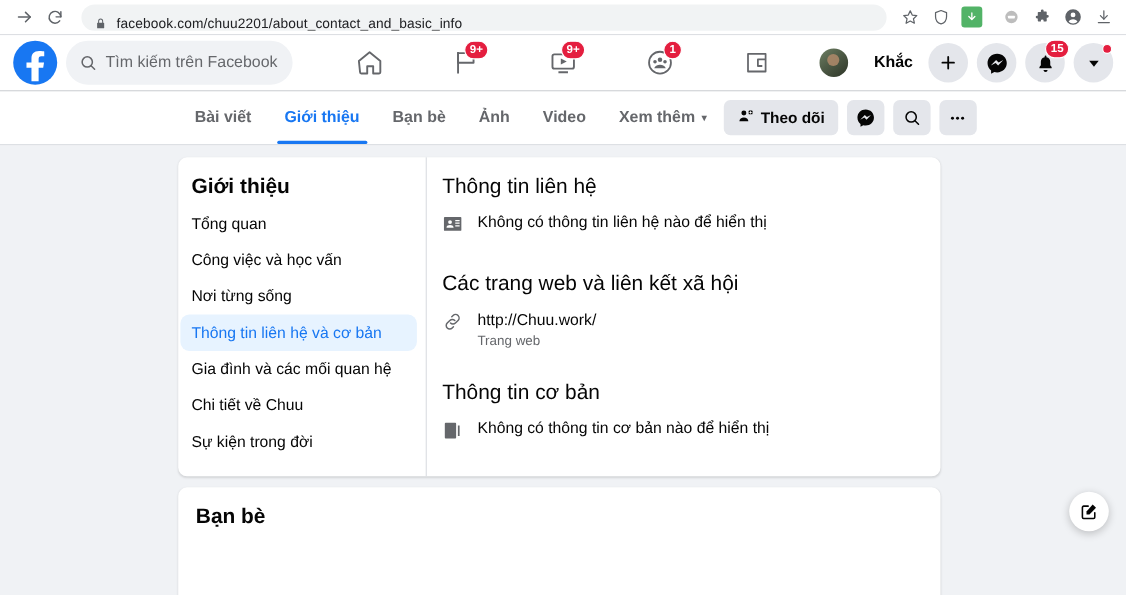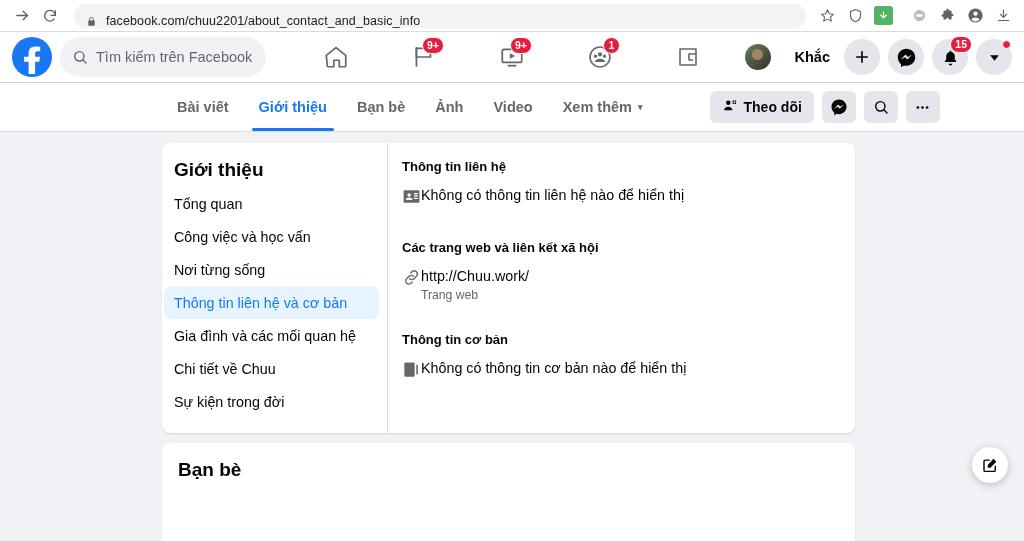--- a/index.html
+++ b/index.html
@@ -156,21 +156,21 @@
     position: relative;
     height: 100%;
   }
   .tab.active { color: #1877f2; }
   .tab.active::after {
     content: ""; position: absolute; left: 8px; right: 8px; bottom: 0;
     height: 3px; background: #1877f2; border-radius: 2px;
   }
   .tab .caret { margin-left: 6px; font-size: 9px; }
 
-  .tab-actions { display: flex; align-items: center; gap: 8px; margin-left: 52px; }
+  .tab-actions { display: flex; align-items: center; gap: 8px; }
   .btn-follow {
     height: 32px; border-radius: 6px;
     background: #e4e6eb; color: #050505;
     display: flex; align-items: center; gap: 7px;
     padding: 0 12px;
     font-size: 14px; font-weight: 600;
   }
   .btn-sq {
     width: 34px; height: 32px; border-radius: 6px;
     background: #e4e6eb; color: #050505;
@@ -201,25 +201,25 @@
     padding: 0 10px;
     margin: 0 0 0 2px;
     border-radius: 8px;
     font-size: 14.3px; color: #050505;
     white-space: nowrap;
   }
   .side-item.active { background: #e7f3ff; color: #1877f2; font-weight: 400; }
 
   .about-main { flex: 1 1 auto; padding: 16px 16px 16px 14px; }
   .sect-title {
-    font-size: 13px; font-weight: bold; color: #050505;
+    font-size: 19px; font-weight: normal; color: #050505;
     margin-bottom: 12px;
   }
   .sect-title.mt { margin-top: 30px; }
-  .row { display: flex; align-items: flex-start; }
+  .row { display: flex; align-items: flex-start; gap: 13px; }
   .row-icon { color: #65676b; flex: 0 0 auto; margin-top: 1px; }
   .row-text { font-size: 14.3px; color: #050505; line-height: 1.35; }
   .row-sub { font-size: 12.2px; color: #65676b; margin-top: 2px; }
 
   .card-friends { left: 162px; top: 311px; width: 693px; height: 110px; padding: 16px 16px 0 16px; }
   .friends-title { font-size: 19px; font-weight: bold; color: #050505; }
   .friends-tabs { display: flex; margin-top: 16px; padding-left: 12px; }
   .ftab {
     font-size: 14.3px; color: #1877f2; font-weight: 500;
     padding-bottom: 12px; position: relative;

